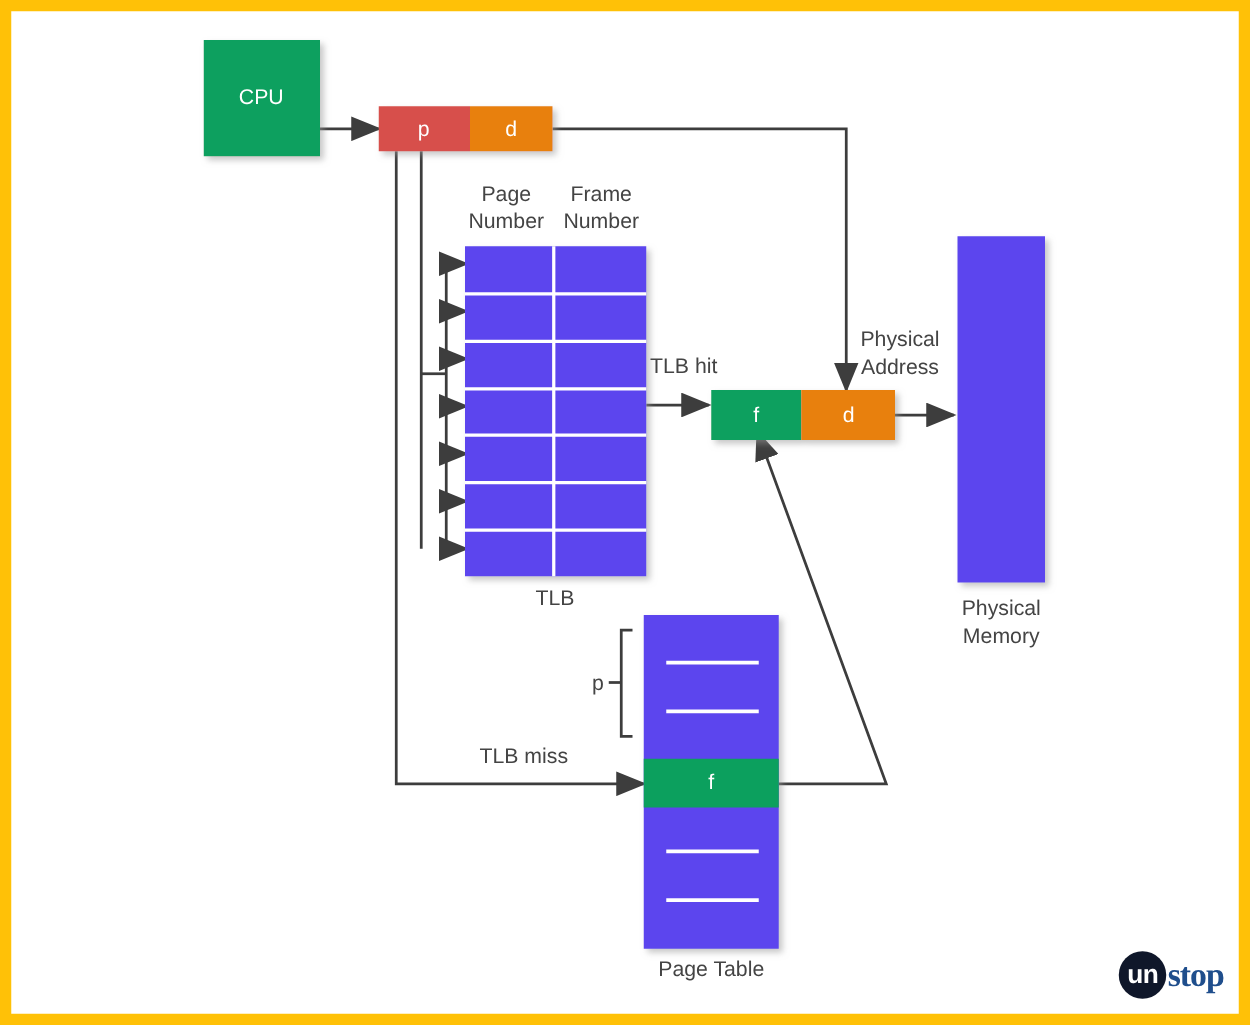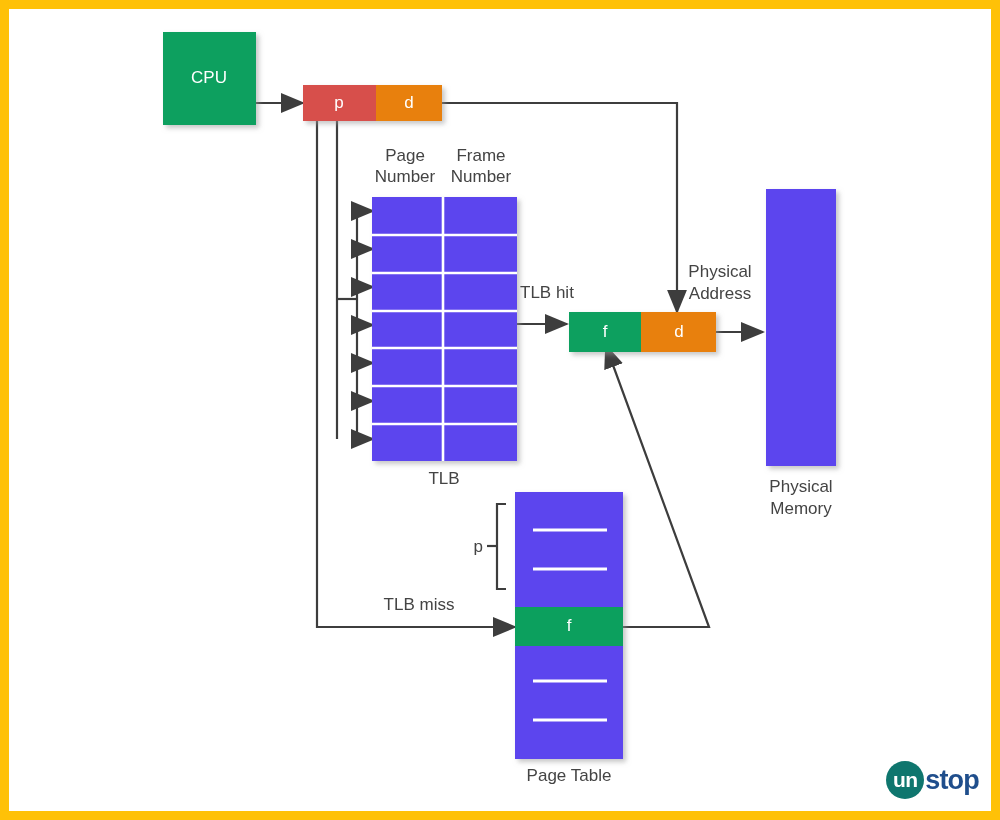--- a/index.html
+++ b/index.html
@@ -58,38 +58,38 @@
   .brk  { stroke: #3d3d3d; stroke-width: 2.2; fill: none; }
   #logo {
     position: absolute;
     right: 12px; bottom: 10px;
     display: flex; align-items: center;
     height: 42px;
   }
   #logo .lg-circle {
     width: 38px; height: 38px;
     border-radius: 50%;
-    background: #0f766e;
+    background: #0f172a;
     color: #ffffff;
     font-size: 21px;
     font-weight: bold;
     display: flex;
     align-items: center;
     justify-content: center;
     letter-spacing: -0.5px;
     margin-right: 1px;
     font-family: "Liberation Sans", sans-serif;
   }
   #logo .lg-word {
     color: #1F4E8C;
     font-size: 27px;
     font-weight: bold;
     letter-spacing: -0.8px;
     line-height: 1;
-    font-family: Liberation Sans, sans-serif;
+    font-family: Liberation Serif, serif;
   }
 </style>
 </head>
 <body>
 
 <div id="frame">
   <div id="canvas">
 
     <svg class="diagram" viewBox="0 0 982 802">
       <defs>

